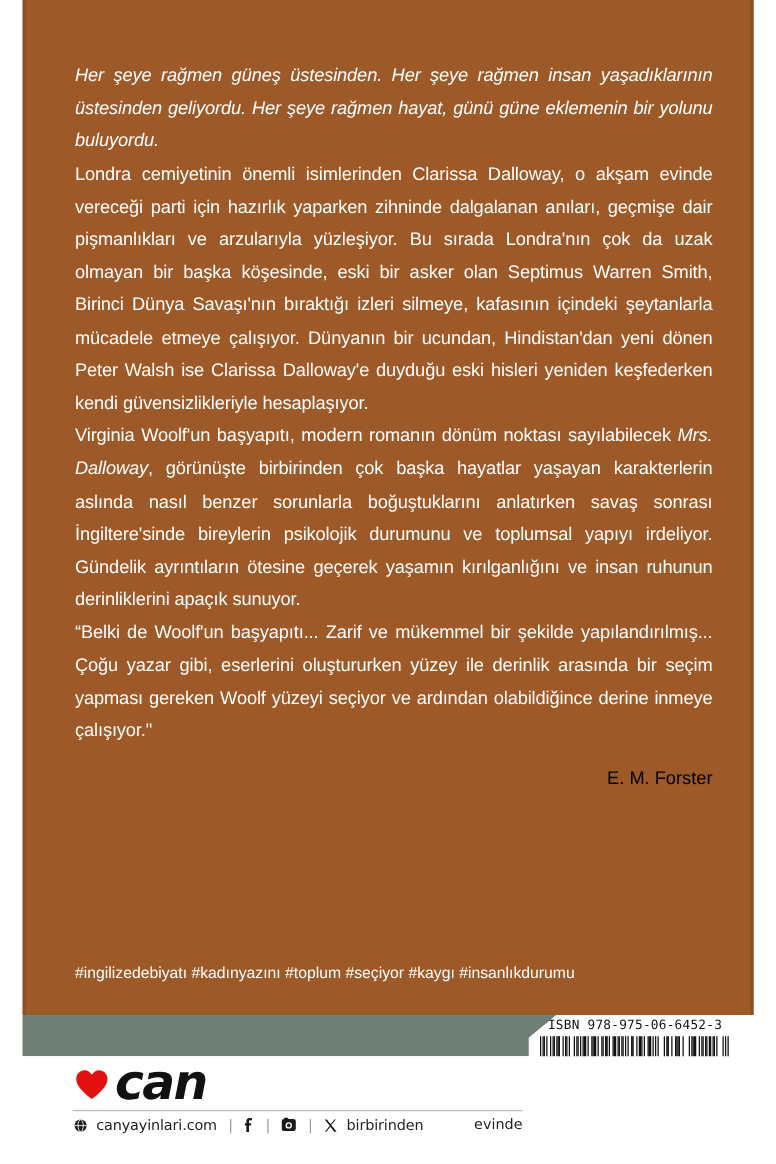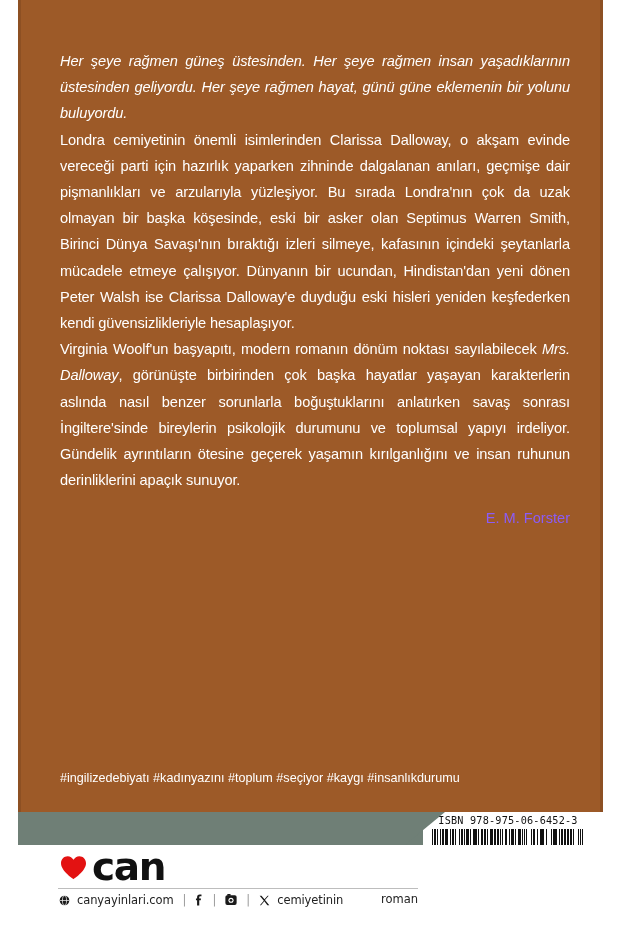--- a/index.html
+++ b/index.html
@@ -80,21 +80,21 @@
   p.body-text:last-child { text-align: left; }
   .lede {
     font-style: italic;
   }
   .para-gap-1 { margin-top: 38px; }
   .para-gap-2 { margin-top: 38px; }
   .para-gap-3 { margin-top: 42px; }
   .quote-text { }
   .attribution {
     margin: 14px 0 0 0;
-    color: #8b5cf6;
+    color: #000000;
     font-size: 14.6px;
     line-height: 22px;
     text-align: right;
   }
   .hashtags {
     position: absolute;
     left: 60px;
     top: 770px;
     width: 520px;
     color: #ffffff;
@@ -113,20 +113,21 @@
     height: 86px;
     background: #ffffff;
   }
   .logo-row {
     position: absolute;
     left: 60px;
     top: 3px;
     display: flex;
     align-items: center;
     gap: 5px;
+    font-style: italic;
   }
   .heart {
     width: 27px;
     height: 25px;
     display: block;
   }
   .logo-word {
     font-family: "DejaVu Sans", sans-serif;
     font-size: 39px;
     font-weight: 700;
@@ -225,20 +226,21 @@
   <div class="spine-shade"></div>
   <div class="edge-shade-right"></div>
 
   <div class="band-inner"></div>
   <div class="band-diag"></div>
 
   <div class="text-area">
     <p class="body-text lede">Her şeye rağmen güneş üstesinden. Her şeye rağmen insan yaşadıklarının üstesinden geliyordu. Her şeye rağmen hayat, günü güne eklemenin bir yolunu buluyordu.</p>
     <p class="body-text para-gap-1">Londra cemiyetinin önemli isimlerinden Clarissa Dalloway, o akşam evinde vereceği parti için hazırlık yaparken zihninde dalgalanan anıları, geçmişe dair pişmanlıkları ve arzularıyla yüzleşiyor. Bu sırada Londra'nın çok da uzak olmayan bir başka köşesinde, eski bir asker olan Septimus Warren Smith, Birinci Dünya Savaşı'nın bıraktığı izleri silmeye, kafasının içindeki şeytanlarla mücadele etmeye çalışıyor. Dünyanın bir ucundan, Hindistan'dan yeni dönen Peter Walsh ise Clarissa Dalloway'e duyduğu eski hisleri yeniden keşfederken kendi güvensizlikleriyle hesaplaşıyor.</p>
     <p class="body-text para-gap-2"><span>Virginia Woolf'un başyapıtı, modern romanın dönüm noktası sayılabilecek </span><span class="italic-title">Mrs. Dalloway</span><span>, görünüşte birbirinden çok başka hayatlar yaşayan karakterlerin aslında nasıl benzer sorunlarla boğuştuklarını anlatırken savaş sonrası İngiltere'sinde bireylerin psikolojik durumunu ve toplumsal yapıyı irdeliyor. Gündelik ayrıntıların ötesine geçerek yaşamın kırılganlığını ve insan ruhunun derinliklerini apaçık sunuyor.</span></p>
+    <p class="body-text para-gap-3 quote-text">“Belki de Woolf'un başyapıtı... Zarif ve mükemmel bir şekilde yapılandırılmış... Çoğu yazar gibi, eserlerini oluştururken yüzey ile derinlik arasında bir seçim yapması gereken Woolf yüzeyi seçiyor ve ardından olabildiğince derine inmeye çalışıyor."</p>
     <p class="attribution">E. M. Forster</p>
   </div>
 
   <div class="hashtags">#ingilizedebiyatı #kadınyazını #toplum #seçiyor #kaygı #insanlıkdurumu</div>
 
   <div class="barcode-wrap">
     <p class="isbn-text">ISBN 978-975-06-6452-3</p>
     <div class="bars">
         <i style="width: 0.915663px;"></i>
         <i class="w" style="width: 0.915663px;"></i>
@@ -440,20 +442,20 @@
       <svg class="ico" width="12" height="12" viewBox="0 0 16 16">
         <rect x="0.5" y="1.5" width="15" height="13" rx="2.5" fill="#1a1a1a"></rect>
         <circle cx="8" cy="8.4" r="3.4" fill="#ffffff"></circle>
         <circle cx="8" cy="8.4" r="1.9" fill="#1a1a1a"></circle>
         <rect x="3" y="0" width="4.5" height="2.2" rx="0.7" fill="#1a1a1a"></rect>
       </svg>
       <span class="sep">|</span>
       <svg class="ico" width="11" height="11" viewBox="0 0 16 16">
         <path d="M1 1l6 7.2L1.3 15h1.6l4.9-5.8L12.2 15H15L8.7 7.4 14.1 1h-1.6L8 6.3 3.6 1z" fill="#1a1a1a"></path>
       </svg>
-      <span class="x-handle">cemiyetinin</span>
+      <span class="x-handle">birbirinden</span>
     </div>
 
-    <div class="genre">roman</div>
+    <div class="genre">evinde</div>
 
   </div>
 
 </div>
 
 </body></html>

